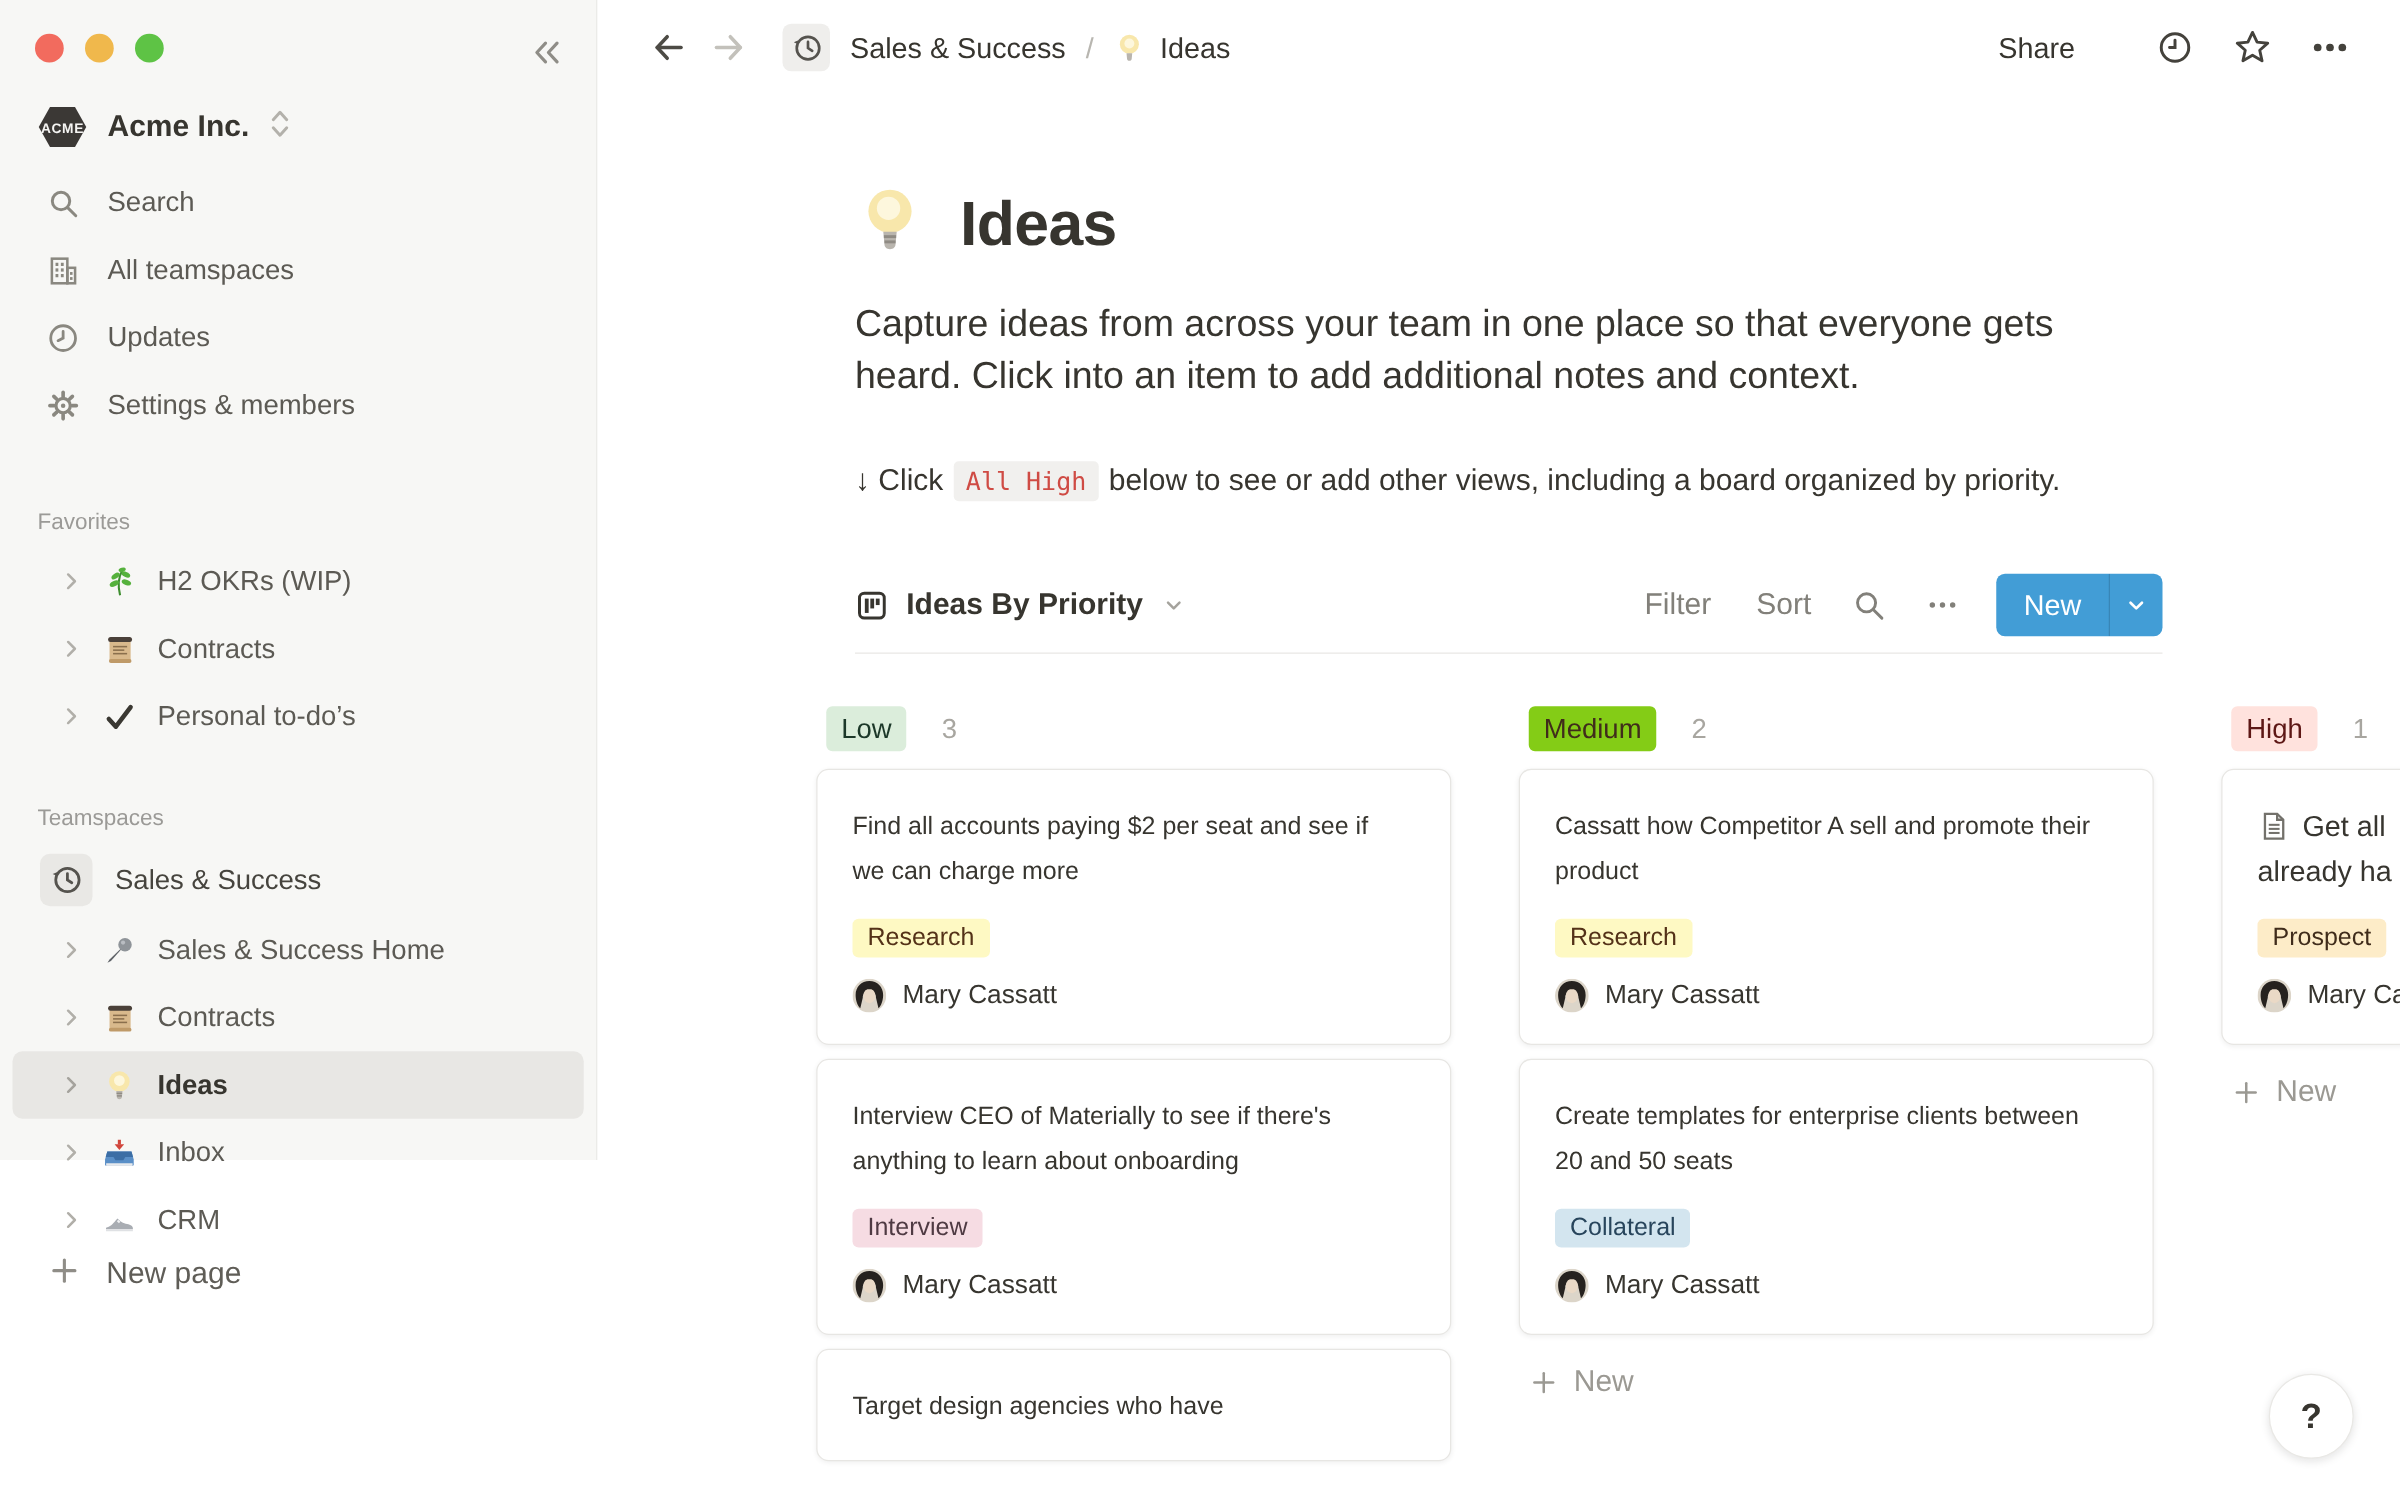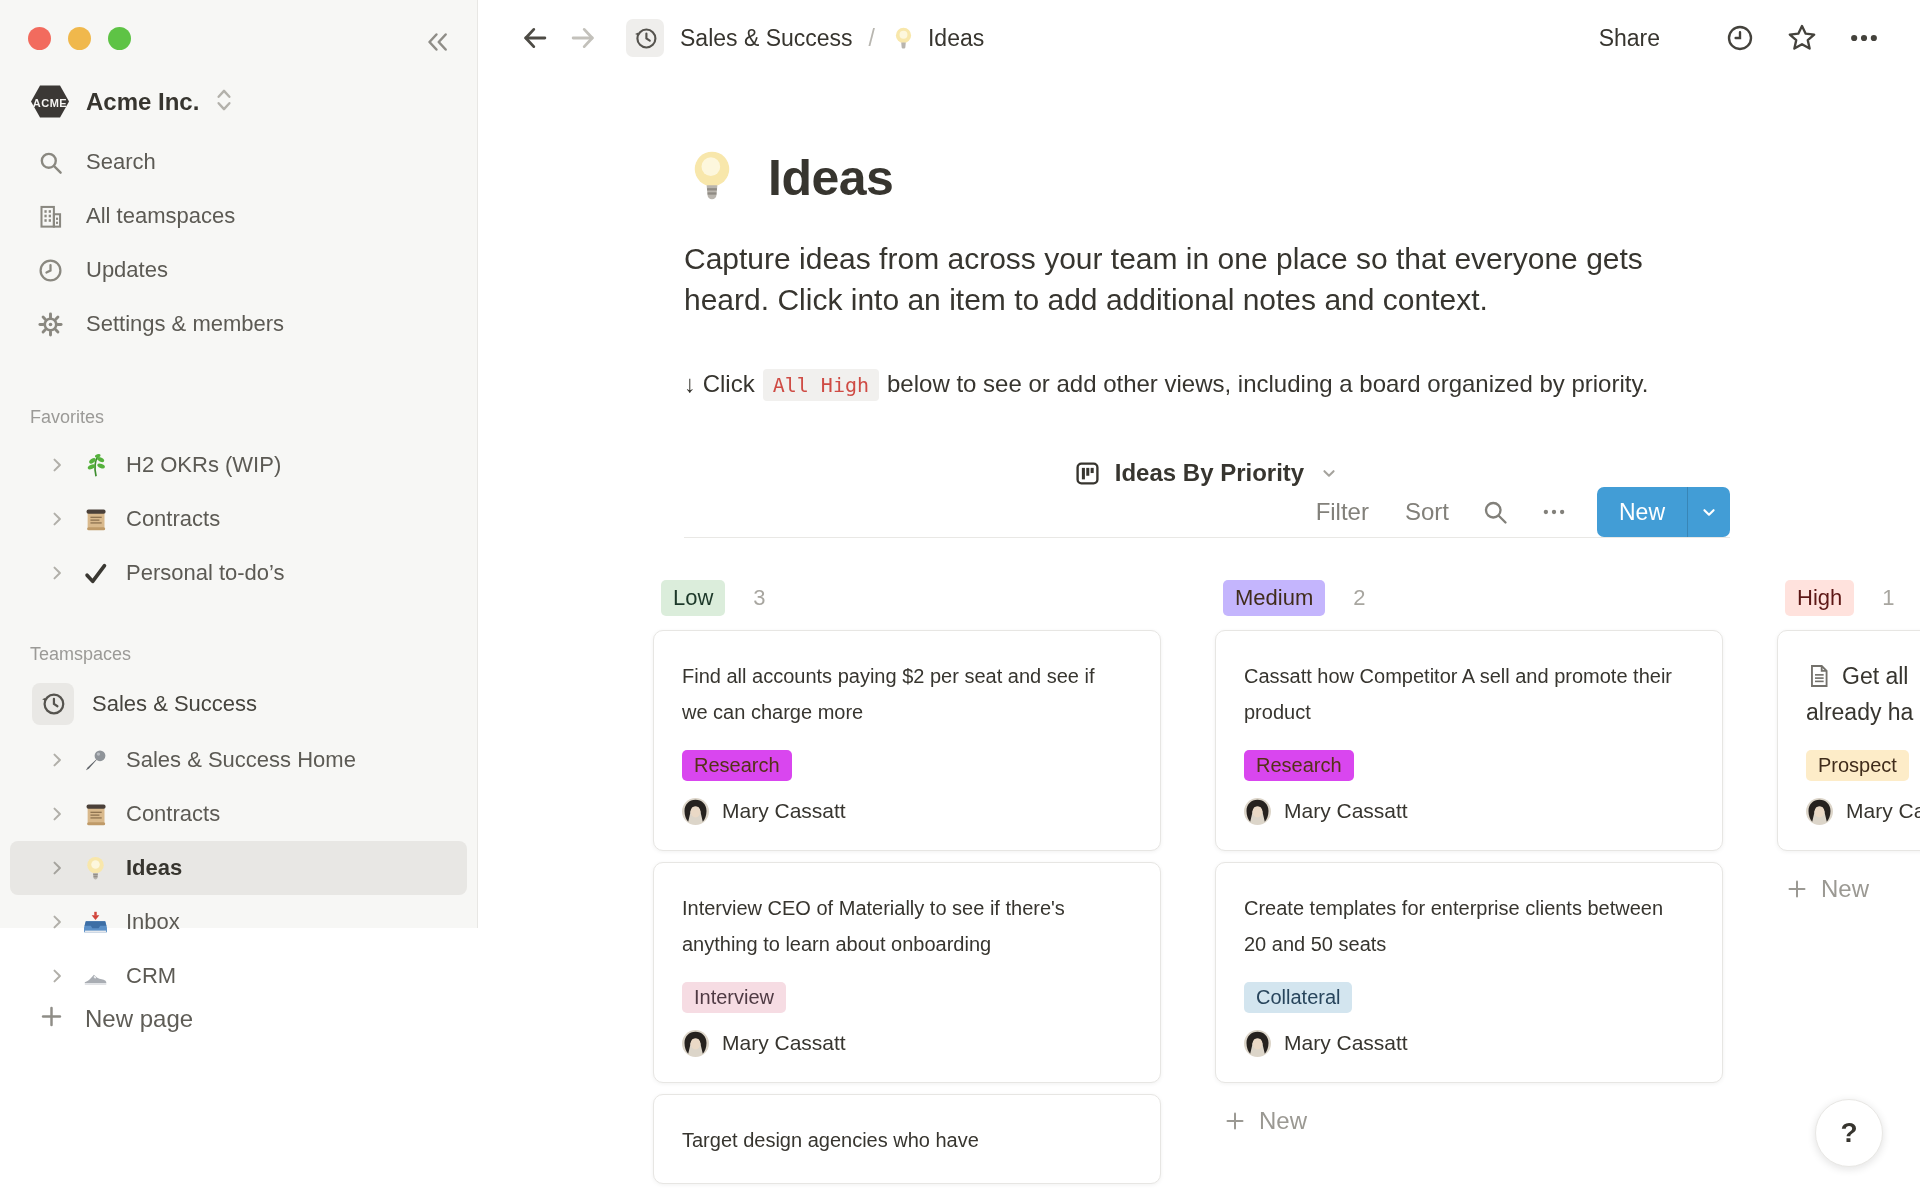--- a/index.html
+++ b/index.html
@@ -61,53 +61,53 @@
     margin-left:22px; cursor:pointer; }
 
   .page-content { margin-left:206px; width:1046px; }
   .title-row { display:flex; align-items:flex-end; gap:28px; margin-top:72px; }
   .page-h1 { font-size:50px; font-weight:700; letter-spacing:-0.5px; color:#37352f; line-height:60px; }
   .desc { margin-top:30px; font-size:30px; line-height:41px; color:#37352f; }
   .hint { margin-top:42px; font-size:24px; line-height:43px; color:#37352f; }
   .code-chip { font-family:"DejaVu Sans Mono","Liberation Mono",monospace; font-size:20px;
     color:#cf4b44; background:#f1f0ee; border-radius:4px; padding:4px 10px; margin:0 8px; }
 
-  .view-toolbar { display:flex; align-items:center; margin-top:52px; padding-bottom:0;
-    border-bottom:1px solid #e9e8e5;flex-direction:column; }
+  .view-toolbar { display:flex; align-items:center; margin-top:52px; padding-bottom:13px;
+    border-bottom:1px solid #e9e8e5; }
   .vt-left { display:flex; align-items:center; gap:14px; cursor:pointer; }
   .vt-name { font-size:24px; font-weight:700; color:#37352f; }
   .vt-right { margin-left:auto; display:flex; align-items:center; }
   .vt-text { font-size:24px; color:#82807a; margin-left:36px; cursor:pointer; }
   .vt-iconbtn { margin-left:32px; display:flex; align-items:center; cursor:pointer; }
   .new-btn { display:flex; align-items:stretch; margin-left:30px; background:#429dd6;
     border-radius:7px; overflow:hidden; cursor:pointer; height:50px; }
   .new-btn .nb-label { display:flex; align-items:center; padding:0 22px; color:#fff;
     font-size:23px; font-weight:500; }
   .new-btn .nb-chev { display:flex; align-items:center; padding:0 10px;
     border-left:1px solid rgba(0,0,0,.14); }
 
   
   .board { display:flex; gap:54px; margin:42px 0 0 175px; align-items:flex-start; }
   .bcol { width:508px; flex-shrink:0; }
   .bcol-head { display:flex; align-items:center; gap:28px; padding-left:8px; margin-bottom:14px; }
   .badge { font-size:22px; font-weight:500; padding:4px 12px; border-radius:5px; line-height:1.25; }
   .badge-low { background:#dbeddb; color:#1c3829; }
-  .badge-medium { background:#c4b5fd; color:#402c1b; }
+  .badge-medium { background:#84cc16; color:#402c1b; }
   .badge-high { background:#ffe2dd; color:#5d1715; }
   .bcount { font-size:22px; color:#a8a6a0; }
   .cards { display:flex; flex-direction:column; gap:11px; }
   .card { background:#fff; border:1px solid #e7e6e3; border-radius:10px;
     box-shadow:0 1px 4px rgba(15,15,15,.06); padding:27px 28px 25px; cursor:pointer; }
   .card-title { font-size:20px; font-weight:500; color:#37352f; line-height:36px;
     max-width:430px; }
   .card-title-line { display:flex; align-items:center; gap:10px; white-space:nowrap;
     font-size:23px; font-weight:500; color:#37352f; line-height:36px; }
   .card .tag { display:inline-block; font-size:20px; padding:4px 12px; border-radius:5px;
     margin-top:20px; }
-  .tag-research { background:#d946ef; color:#543218; }
+  .tag-research { background:#fef9c3; color:#543218; }
   .tag-interview { background:#f6dce3; color:#4f3a43; }
   .tag-collateral { background:#d3e5ef; color:#28455c; }
   .tag-prospect { background:#fdecc8; color:#402c1b; }
   .assignee { display:flex; align-items:center; gap:13px; margin-top:17px;
     font-size:21px; color:#37352f; white-space:nowrap; }
   .newrow { display:flex; align-items:center; gap:12px; color:#9b9993; font-size:24px;
     margin-top:24px; padding-left:8px; cursor:pointer; }
 
   .help-btn { position:absolute; right:37px; bottom:33px; width:68px; height:68px;
     border-radius:50%; background:#fff; border:1px solid #e9e8e5;

